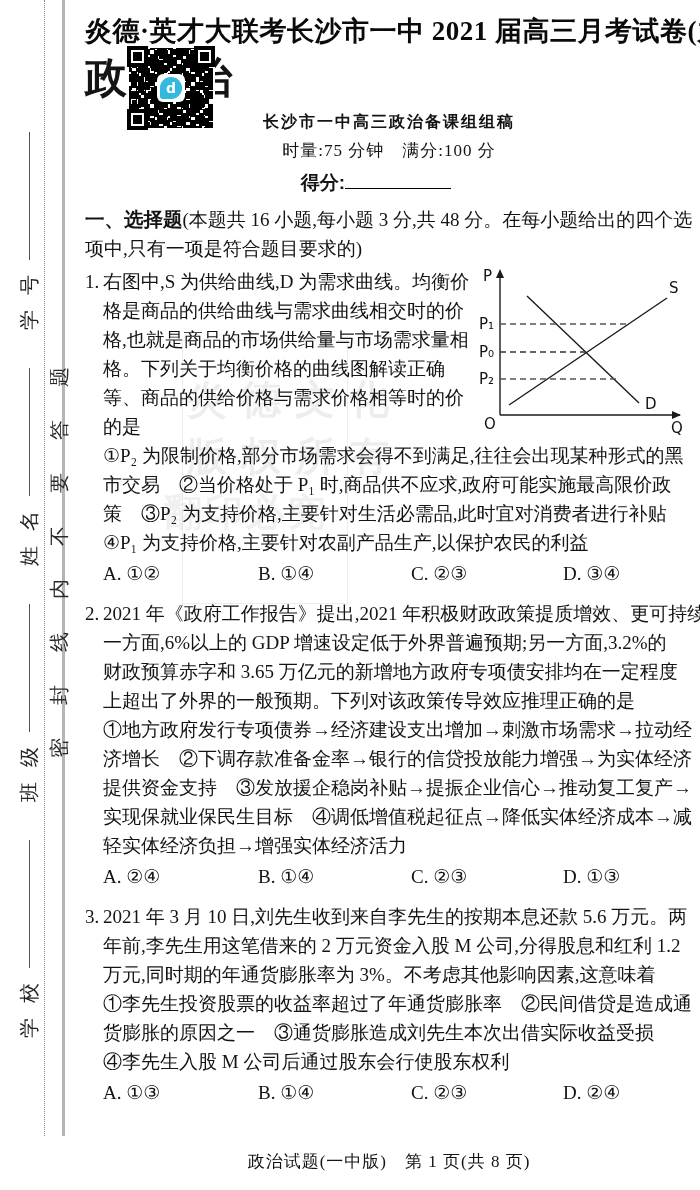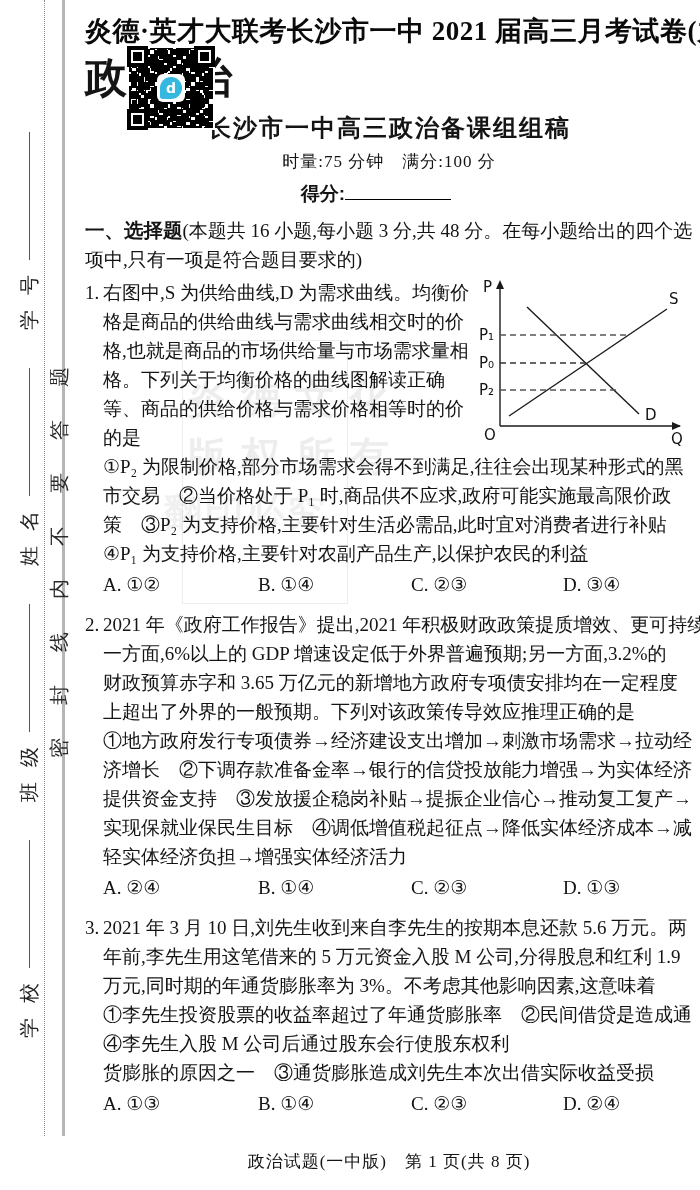--- a/index.html
+++ b/index.html
@@ -18,21 +18,21 @@
   .seal-rot{position:absolute;left:46px;top:758px;width:0;height:0;}
   .seal-row{transform:rotate(-90deg);transform-origin:0 0;width:430px;white-space:nowrap;
             font-size:20px;letter-spacing:33px;color:#2a2a2a;}
 
   
   .main{position:absolute;left:85px;top:0;width:608px;}
   .exam-title{margin-top:13px;font-size:27px;font-weight:900;letter-spacing:0.5px;
               white-space:nowrap;color:#0a0a0a;}
   .subject{margin-top:3px;font-size:42px;font-weight:900;height:52px;line-height:52px;}
   .subject span{letter-spacing:1.5em;margin-right:-1.5em;}
-  .drafter{margin-top:8px;text-align:center;font-size:24px;font-weight:bold;
+  .drafter{margin-top:8px;text-align:center;font-size:16px;font-weight:bold;
            font-family:"Liberation Sans","DejaVu Sans",sans-serif;letter-spacing:2px;}
   .meta{margin-top:6px;text-align:center;font-size:17px;letter-spacing:1px;}
   .score-row{margin-top:8px;text-align:center;padding-right:26px;height:26px;line-height:26px;}
   .score-label{font-size:19px;font-weight:bold;font-family:"Liberation Sans","DejaVu Sans",sans-serif;}
   .score-blank{display:inline-block;width:106px;height:0;border-bottom:1.6px solid #000;vertical-align:baseline;}
 
   .section{margin-top:8px;}
   .sec-line{height:30px;line-height:30px;font-size:19px;white-space:nowrap;}
   .sec-title{font-weight:bold;font-family:"Liberation Sans","DejaVu Sans",sans-serif;font-size:19.5px;}
 
@@ -210,25 +210,25 @@
             <div class="choice">B. ①④</div>
             <div class="choice">C. ②③</div>
             <div class="choice">D. ①③</div>
           </div>
       </div>
 
       <div class="q">
         <div class="qnum">3.</div>
         <div>
             <div class="line">2021 年 3 月 10 日,刘先生收到来自李先生的按期本息还款 5.6 万元。两</div>
-            <div class="line">年前,李先生用这笔借来的 5 万元资金入股 M 公司,分得股息和红利 1.9</div>
+            <div class="line">年前,李先生用这笔借来的 2 万元资金入股 M 公司,分得股息和红利 1.2</div>
             <div class="line">万元,同时期的年通货膨胀率为 3%。不考虑其他影响因素,这意味着</div>
             <div class="line">①李先生投资股票的收益率超过了年通货膨胀率　②民间借贷是造成通</div>
+            <div class="line">货膨胀的原因之一　③通货膨胀造成刘先生本次出借实际收益受损</div>
             <div class="line">④李先生入股 M 公司后通过股东会行使股东权利</div>
-            <div class="line">货膨胀的原因之一　③通货膨胀造成刘先生本次出借实际收益受损</div>
           </div>
         <div class="choices">
             <div class="choice">A. ①③</div>
             <div class="choice">B. ①④</div>
             <div class="choice">C. ②③</div>
             <div class="choice">D. ②④</div>
           </div>
       </div>
 
     </div>

